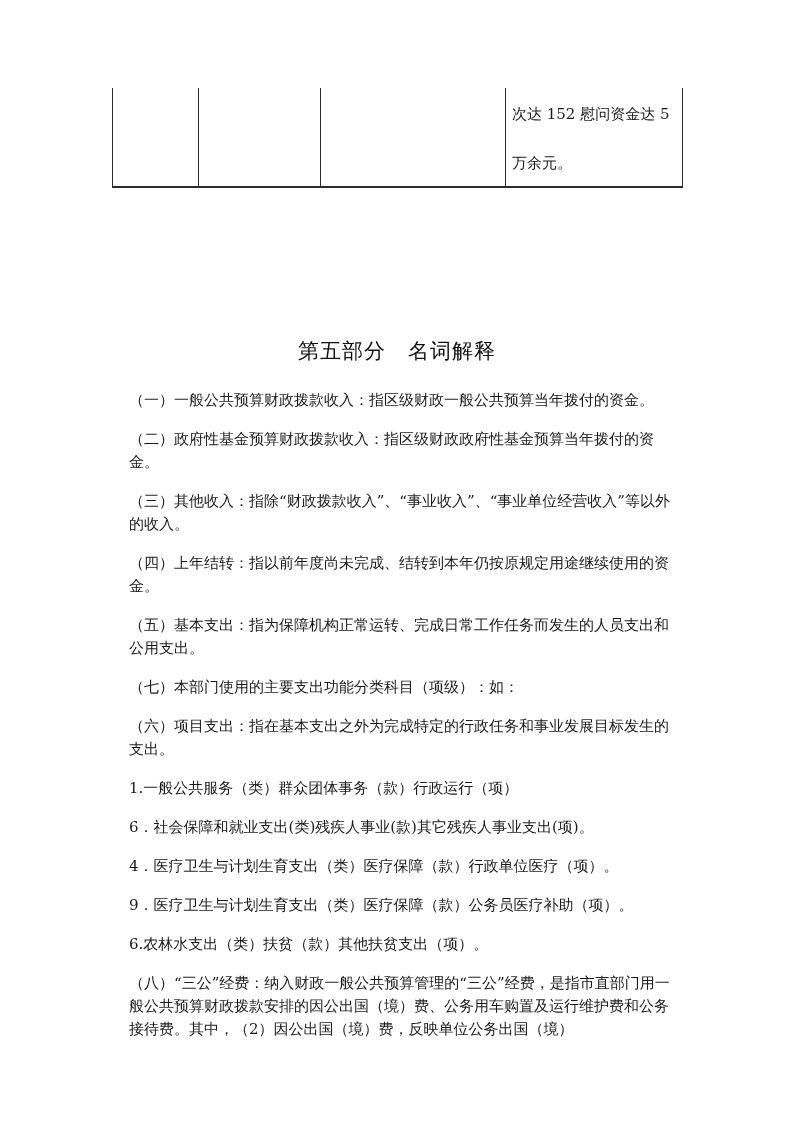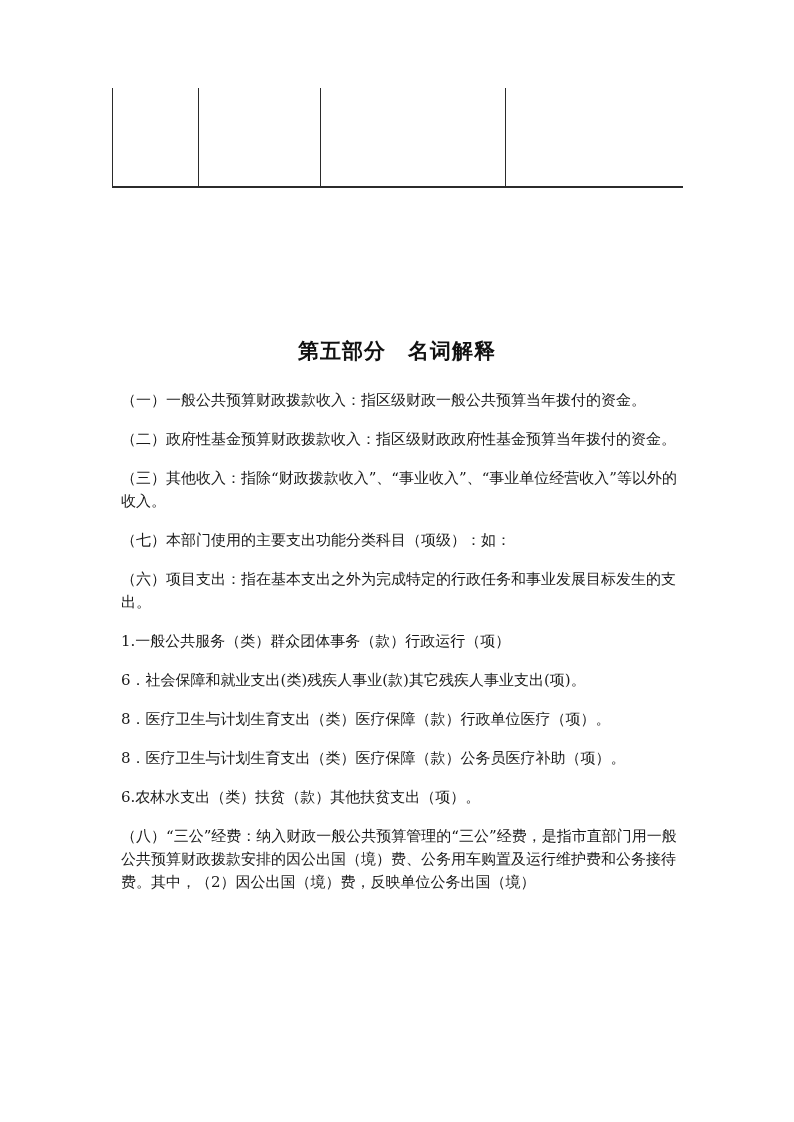--- a/index.html
+++ b/index.html
@@ -45,60 +45,66 @@
   }
   
   .doc-title {
     position: absolute;
     top: 337px;
     left: 0;
     width: 100%;
     margin: 0;
     text-align: center;
     font-size: 21px;
-    font-weight: bold;
+    font-weight: normal;
     color: #111111;
     letter-spacing: 1px;
   }
   
   .content {
     position: absolute;
     left: 113px;
     top: 389px;
     width: 568px;
   }
   .content p {
-    margin: 0 0 16px 8px;
+    margin: 0 0 16px 16px;
     font-size: 15px;
     line-height: 23px;
     text-align: left;
     word-break: break-all;
     color: #1a1a1a;
   }
 </style>
 </head>
 <body>
 
 <div class="page">
 
   <div class="table-fragment">
     <div class="cell c1 first"></div>
     <div class="cell c2"></div>
     <div class="cell c3"></div>
+    <div class="cell c4">
+      <div class="cell-line">次达 152 慰问资金达 5</div>
+      <div class="cell-line">万余元。</div>
+    </div>
   </div>
 
   <h1 class="doc-title">第五部分　名词解释</h1>
 
   <div class="content">
     <p>（一）一般公共预算财政拨款收入：指区级财政一般公共预算当年拨付的资金。</p>
     <p>（二）政府性基金预算财政拨款收入：指区级财政政府性基金预算当年拨付的资金。</p>
     <p>（三）其他收入：指除“财政拨款收入”、“事业收入”、“事业单位经营收入”等以外的收入。</p>
+    <p>（四）上年结转：指以前年度尚未完成、结转到本年仍按原规定用途继续使用的资金。</p>
+    <p>（五）基本支出：指为保障机构正常运转、完成日常工作任务而发生的人员支出和公用支出。</p>
     <p>（七）本部门使用的主要支出功能分类科目（项级）：如：</p>
     <p>（六）项目支出：指在基本支出之外为完成特定的行政任务和事业发展目标发生的支出。</p>
     <p>1.一般公共服务（类）群众团体事务（款）行政运行（项）</p>
     <p>6．社会保障和就业支出(类)残疾人事业(款)其它残疾人事业支出(项)。</p>
-    <p>8．医疗卫生与计划生育支出（类）医疗保障（款）行政单位医疗（项）。</p>
-    <p>8．医疗卫生与计划生育支出（类）医疗保障（款）公务员医疗补助（项）。</p>
+    <p>4．医疗卫生与计划生育支出（类）医疗保障（款）行政单位医疗（项）。</p>
+    <p>9．医疗卫生与计划生育支出（类）医疗保障（款）公务员医疗补助（项）。</p>
     <p>6.农林水支出（类）扶贫（款）其他扶贫支出（项）。</p>
     <p>（八）“三公”经费：纳入财政一般公共预算管理的“三公”经费，是指市直部门用一般公共预算财政拨款安排的因公出国（境）费、公务用车购置及运行维护费和公务接待费。其中，（2）因公出国（境）费，反映单位公务出国（境）</p>
   </div>
 
 </div>
 
 </body></html>

